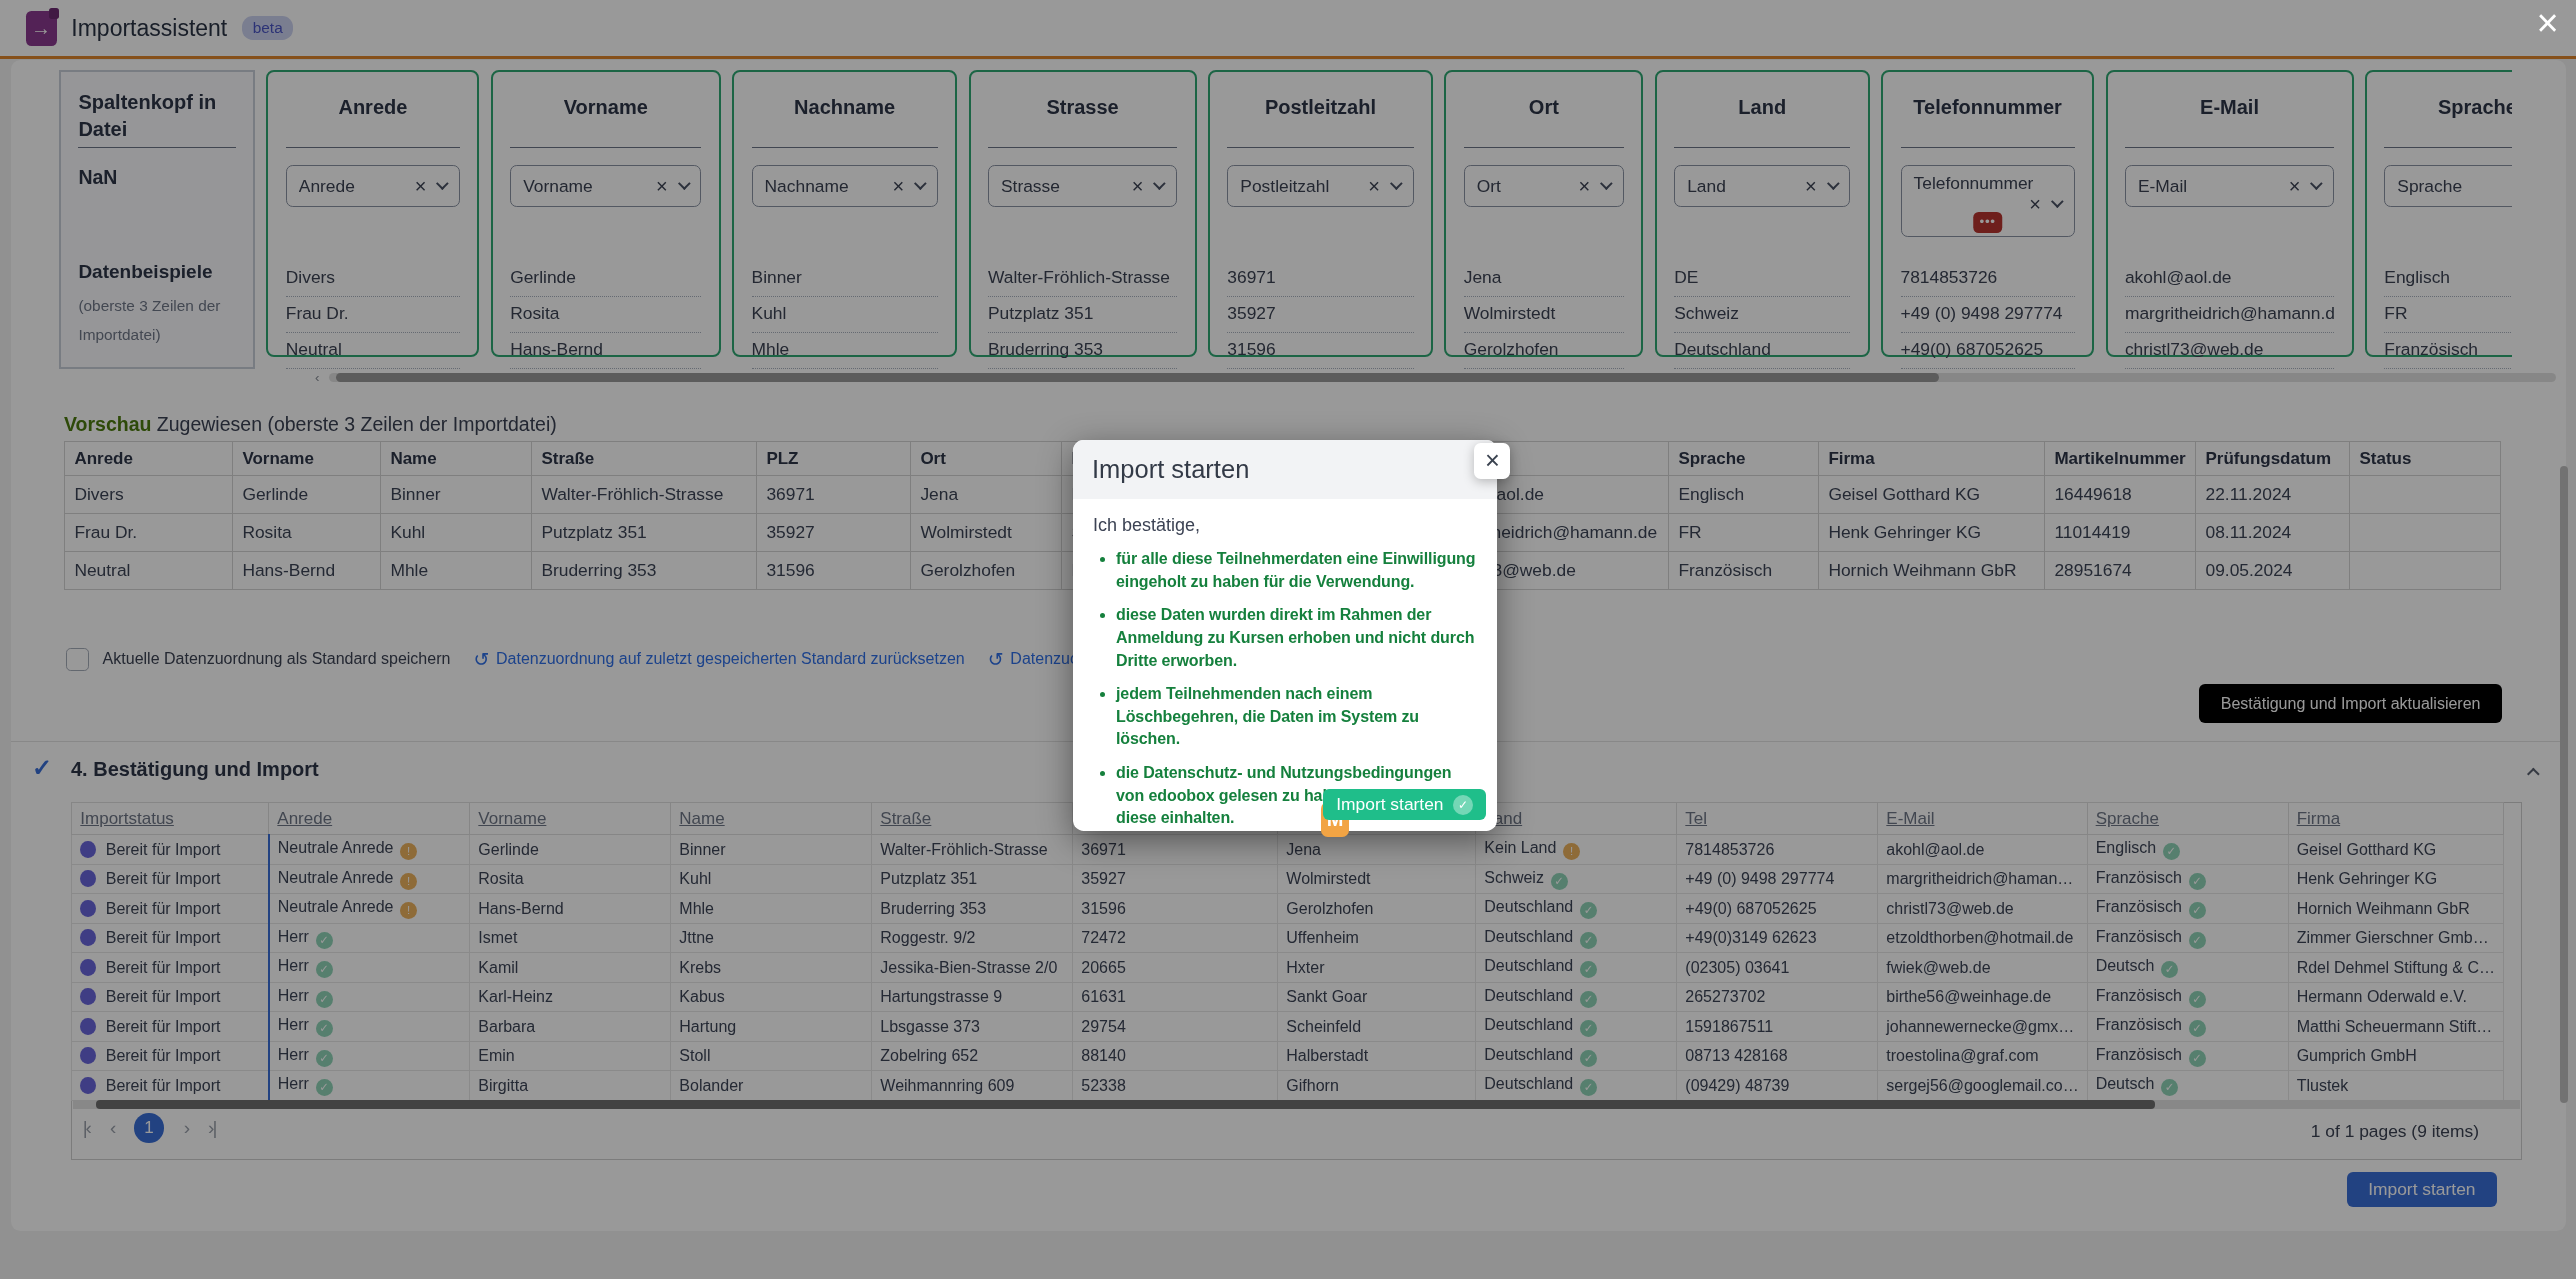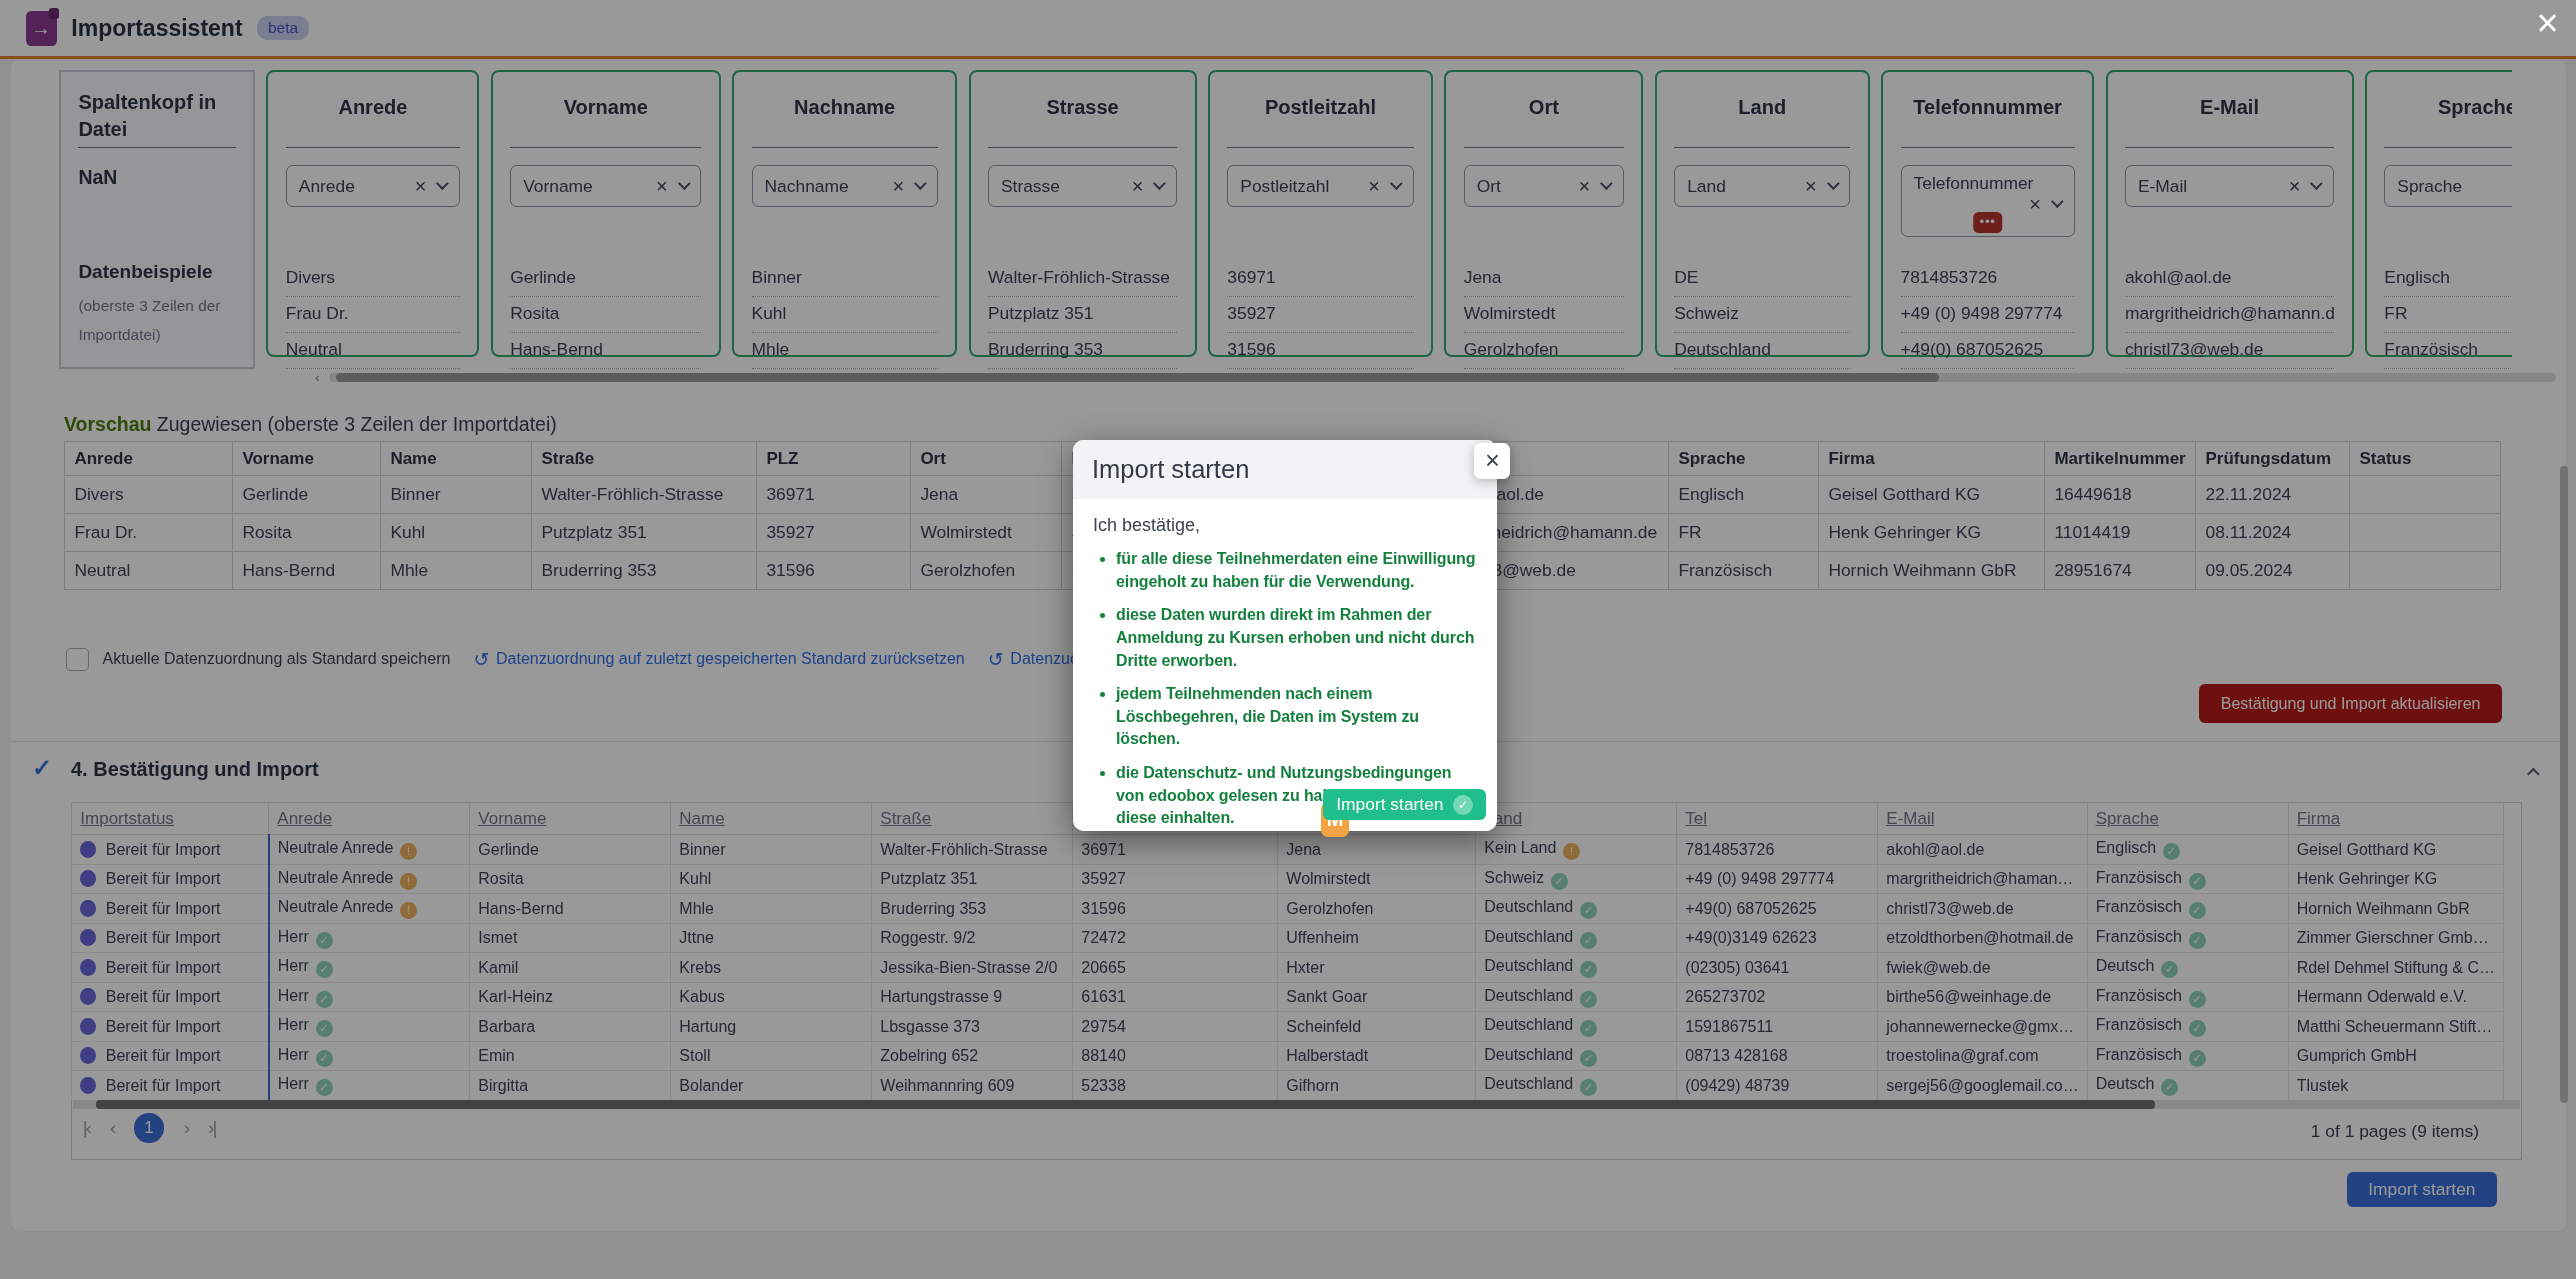--- a/index.html
+++ b/index.html
@@ -8,21 +8,21 @@
     --beta-bg:#ccd2f0; --beta-text:#4a55c5; --avatar-orange:#f2a444;
   }
   *{margin:0;padding:0;box-sizing:border-box;}
   html,body{width:2576px;height:1279px;}
   body{position:relative;background:#f2f2f2;font-family:"Liberation Sans",sans-serif;overflow:hidden;color:#3d4557;}
 
   
   .header{position:absolute;left:0;top:0;width:2576px;height:56px;background:#fff;display:flex;align-items:center;padding-left:25.5px;}
   .app-icon{width:31px;height:35px;background:#8b3a8f;border-radius:5.4px;position:relative;display:flex;align-items:center;justify-content:center;color:#fff;font-size:20px;font-weight:bold;}
   .app-icon::after{content:"";position:absolute;right:-2.7px;top:-2.7px;width:10.7px;height:10.7px;background:#6d2a72;border-radius:2.7px;}
-  .app-title{font-size:23px;font-weight:bold;color:#2b3445;margin-left:14.8px;}
+  .app-title{font-size:23px;font-weight:normal;color:#2b3445;margin-left:14.8px;}
   .beta-pill{margin-left:14.8px;background:var(--beta-bg);color:var(--beta-text);font-size:15.4px;padding:3.4px 10.7px;border-radius:10.7px;}
   .orange-line{position:absolute;left:0;top:56px;width:2576px;height:3.4px;background:var(--orange-line);}
 
   
   .main-card{position:absolute;left:10.7px;top:60px;width:2555px;height:1171px;background:#fff;border-radius:9.4px;}
 
   
   .cards-row{position:absolute;left:59px;top:70px;width:2453px;display:flex;gap:11.4px;overflow:hidden;align-items:flex-start;}
   .key-card{flex:0 0 196px;height:299px;border:2px solid #c9cfd9;border-radius:0;background:#fbfbfd;position:relative;}
   .kc-title{position:absolute;left:17.4px;top:17.4px;width:148px;font-size:20px;font-weight:bold;color:#2e3649;line-height:1.35;}
@@ -57,21 +57,21 @@
   .preview-table{position:absolute;left:64px;top:441px;}
   .preview-table th{border:1px solid #d4d4d4;height:34px;padding:0 9.4px;font-size:17px;font-weight:bold;color:#2e3649;text-align:left;white-space:nowrap;overflow:hidden;}
   .preview-table td{border:1px solid #d4d4d4;height:38px;padding:0 9.4px;font-size:17.4px;color:#3d4557;white-space:nowrap;overflow:hidden;}
 
   
   .actions-row{position:absolute;left:66px;top:643px;height:32px;display:flex;align-items:center;gap:23px;white-space:nowrap;}
   .cbx{width:23px;height:23px;border:1.7px solid #a6adba;border-radius:4.7px;background:#fff;flex:0 0 auto;}
   .cbx-label{font-size:16px;color:#3c4354;margin-left:-9.4px;}
   .action-link{display:flex;align-items:center;gap:6.7px;color:var(--link-blue);font-size:16px;}
   .undo-ic{font-size:19px;line-height:1;}
-  .update-btn{position:absolute;right:74px;top:684px;height:39px;padding:0 21.5px;background:#b91c1c;color:#fff;font-size:16px;border:none;border-radius:6px;display:flex;align-items:center;}
+  .update-btn{position:absolute;right:74px;top:684px;height:39px;padding:0 21.5px;background:#000000;color:#fff;font-size:16px;border:none;border-radius:6px;display:flex;align-items:center;}
 
   
   .section-divider{position:absolute;left:10.7px;right:10.7px;top:741px;height:1.3px;background:#e3e3e3;}
   .section-check{position:absolute;left:32px;top:754px;font-size:24px;font-weight:bold;color:var(--accent-blue);}
   .section-title{position:absolute;left:71px;top:758px;font-size:20px;font-weight:bold;color:#2e3649;}
   .section-chevron{position:absolute;right:38px;top:770px;}
   .section-chevron .chev{transform:rotate(-135deg);border-color:#5b6270;}
 
   .bottom-box{position:absolute;left:71px;top:802px;width:2451px;height:358px;border:1px solid #cfcfcf;}
   .bottom-table{position:absolute;left:-0.7px;top:-0.7px;}

